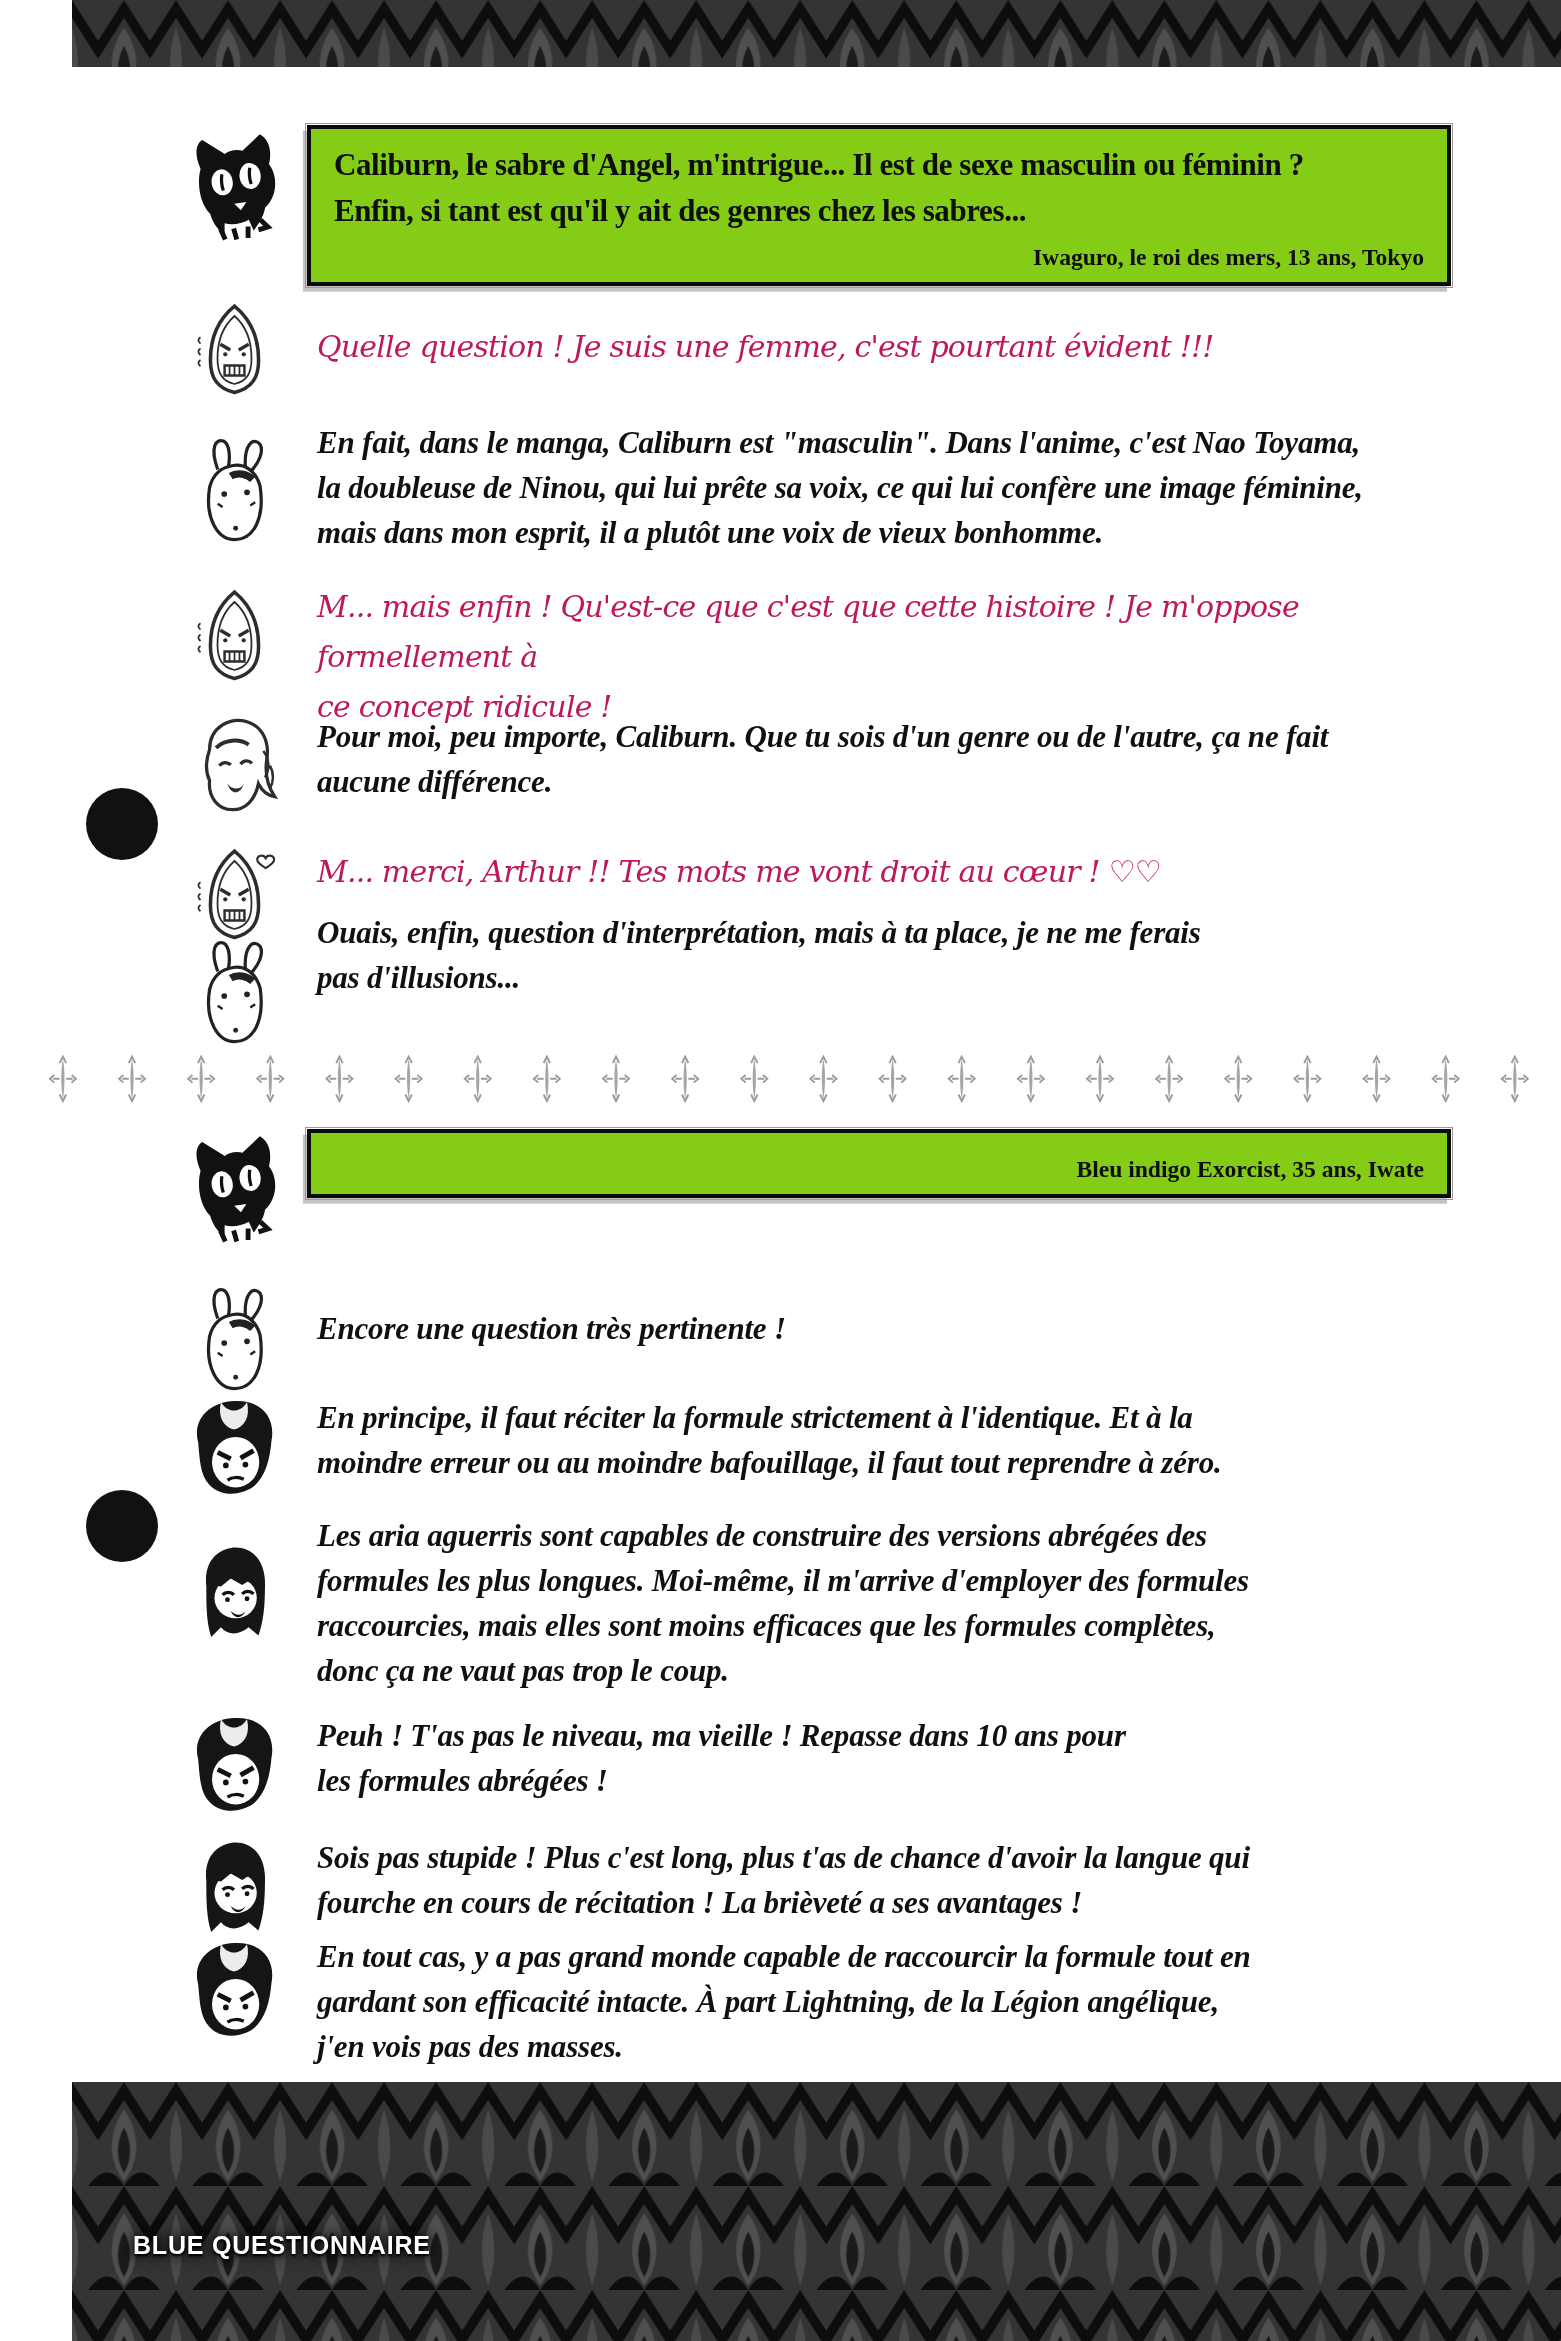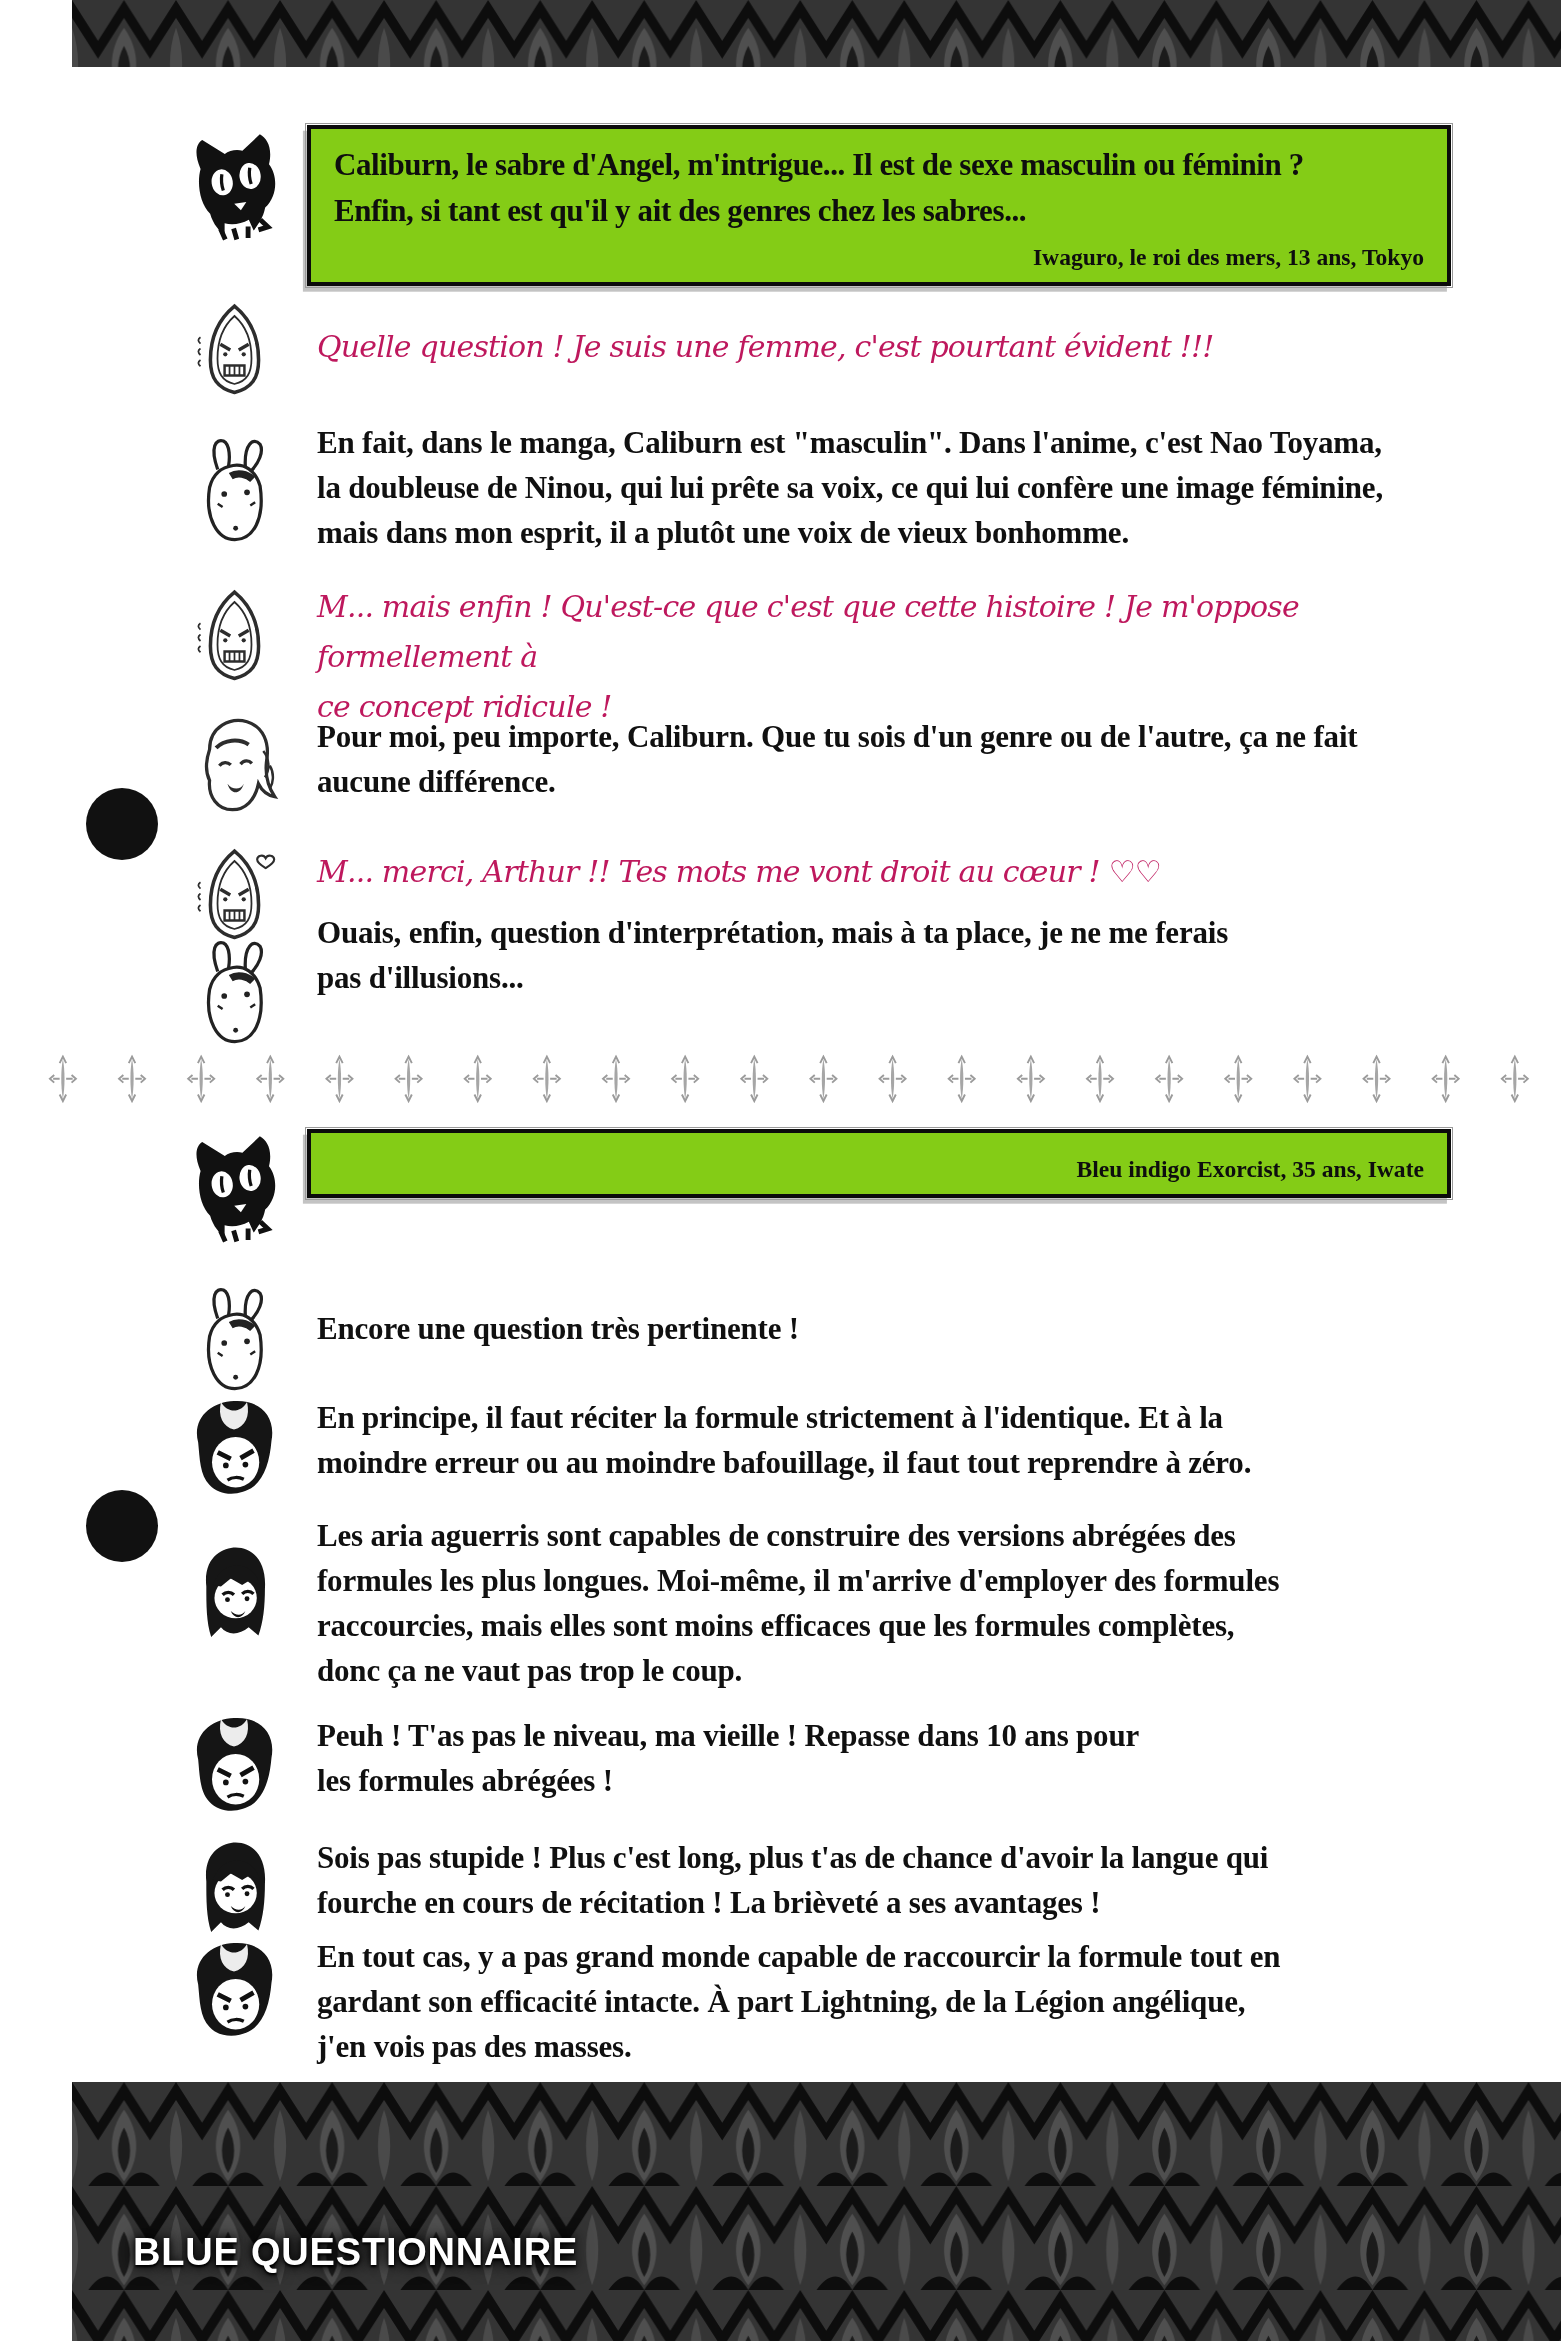--- a/index.html
+++ b/index.html
@@ -23,21 +23,21 @@
   .qtext{
     font-weight:bold;font-size:31px;line-height:46px;letter-spacing:-0.4px;
     white-space:pre-line;color:#0e0e0e;
   }
   .qattr{
     font-weight:bold;font-size:23.6px;line-height:33px;text-align:right;
     margin-top:6.5px;color:#0e0e0e;
   }
 
   .reply-text{
-    position:absolute;left:317px;width:1163px;white-space:pre-line;
+    position:absolute;left:317px;width:1163px;white-space:pre-line;font-style:italic;
   }
   .serif{
     font-family:"Liberation Serif",serif;font-weight:bold;font-size:31px;
     line-height:45px;letter-spacing:-0.2px;color:#101010;
   }
   .script{
     font-family:"DejaVu Serif",serif;font-style:italic;font-size:30px;
     line-height:50px;letter-spacing:-0.8px;color:#be185d;font-weight:500;
   }
 
@@ -51,21 +51,21 @@
 
   .margin-dot{
     position:absolute;left:86px;width:72px;height:72px;border-radius:50%;
     background:#111;
   }
   #dot1{top:788px;}
   #dot2{top:1490px;}
 
   #footer-title{
     position:absolute;left:133px;top:2231px;
-    font-family:"Liberation Sans",sans-serif;font-weight:800;font-size:38px;
+    font-family:"Liberation Sans",sans-serif;font-weight:800;font-size:25px;
     color:#ffffff;letter-spacing:0.8px;
     text-shadow:0 0 8.1px #000,0 0 18px #000,0 1.6px 2.4px #000;
   }
   .hidden-defs{position:absolute;width:0;height:0;overflow:hidden;}
 </style>
 </head>
 <body>
 
 <svg class="hidden-defs" aria-hidden="true">
   <defs>

